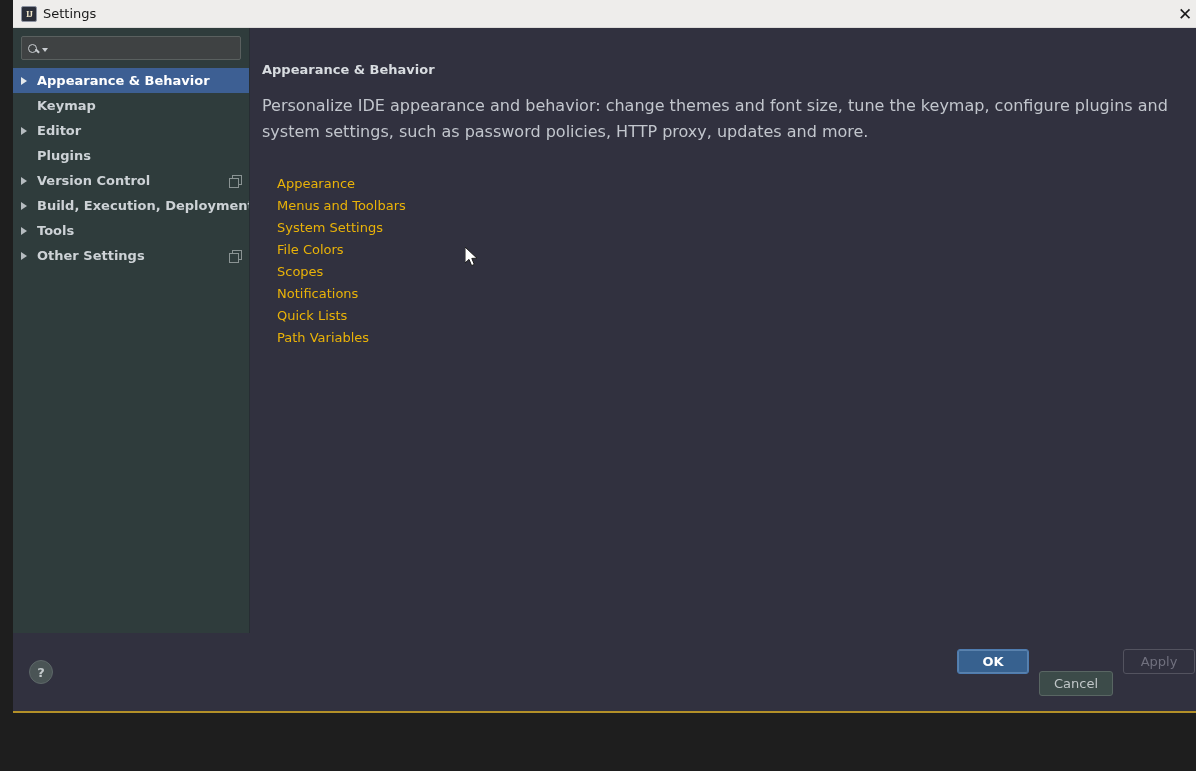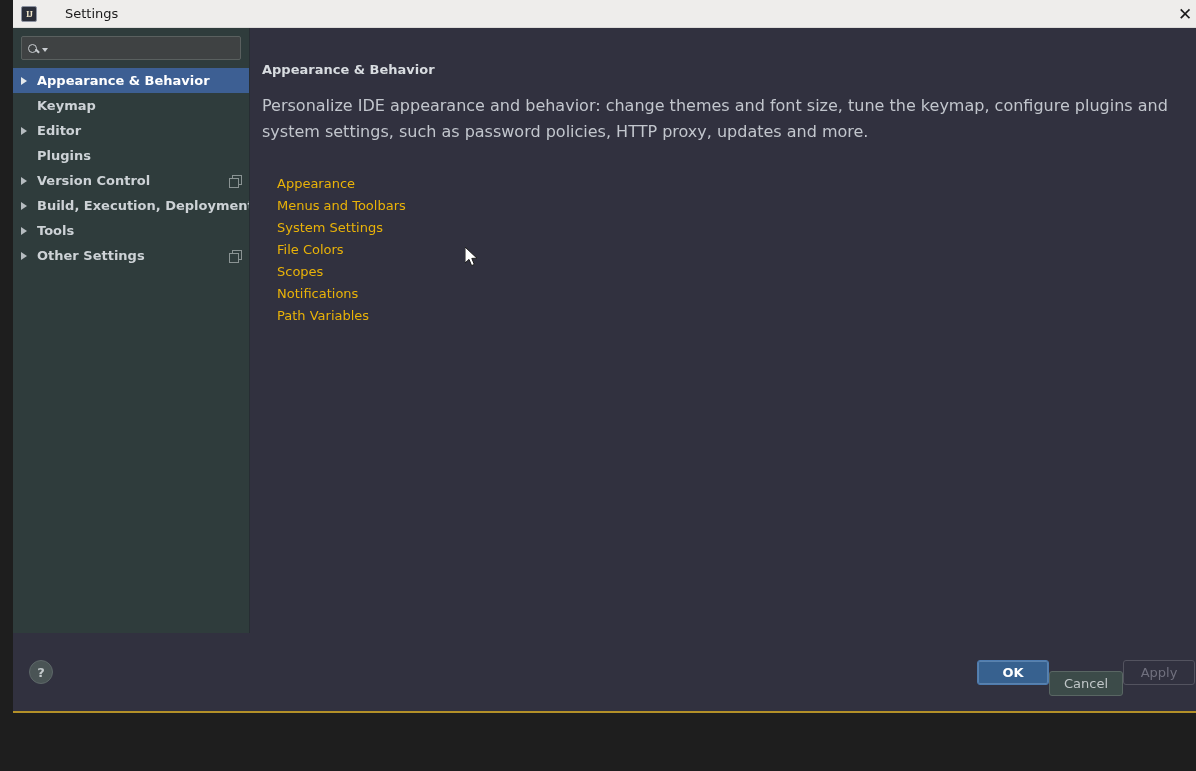--- a/index.html
+++ b/index.html
@@ -45,21 +45,21 @@
     align-items: center;
     justify-content: center;
     font-size: 9px;
     font-weight: bold;
     color: #f0e6c8;
     font-family: "Liberation Serif", serif;
     letter-spacing: -1px;
     flex: 0 0 auto;
   }
   #window-title {
-    margin-left: 28px;
+    margin-left: 6px;
     font-size: 13px;
     color: #1a1a1a;
     font-family: "DejaVu Sans", sans-serif;
   }
   #close-button {
     position: absolute;
     right: 0; top: 0;
     width: 44px; height: 28px;
     display: flex;
     align-items: center;
@@ -258,21 +258,21 @@
     display: flex;
     align-items: center;
     justify-content: center;
     cursor: pointer;
     margin-left: 4px;
     font-family: "DejaVu Sans", sans-serif;
   }
   #footer-actions {
     margin-left: auto;
     display: flex;
-    align-items: center;
+    gap: 10px;
   }
   .dlg-button {
     height: 25px;
     min-width: 72px;
     padding: 0 14px;
     font-size: 13px;
     border-radius: 3px;
     cursor: pointer;
     font-family: "DejaVu Sans", sans-serif;
     display: flex;
@@ -387,20 +387,21 @@
     <div id="content-pane">
       <div id="content-title">Appearance &amp; Behavior</div>
       <div id="content-description">Personalize IDE appearance and behavior: change themes and font size, tune the keymap, configure plugins and system settings, such as password policies, HTTP proxy, updates and more.</div>
       <ul id="link-list">
           <li><a class="content-link">Appearance</a></li>
           <li><a class="content-link">Menus and Toolbars</a></li>
           <li><a class="content-link">System Settings</a></li>
           <li><a class="content-link">File Colors</a></li>
           <li><a class="content-link">Scopes</a></li>
           <li><a class="content-link">Notifications</a></li>
+          <li><a class="content-link">Quick Lists</a></li>
           <li><a class="content-link">Path Variables</a></li>
         </ul>
     </div>
 
     <svg id="mouse-cursor" viewBox="0 0 14 21">
       <polygon points="0,0 0,16 4,12.4 6.6,18.6 9.3,17.4 6.8,11.4 12,11.2" fill="#ffffff" stroke="#1a1a1a" stroke-width="1"></polygon>
     </svg>
 
   </div>
 

